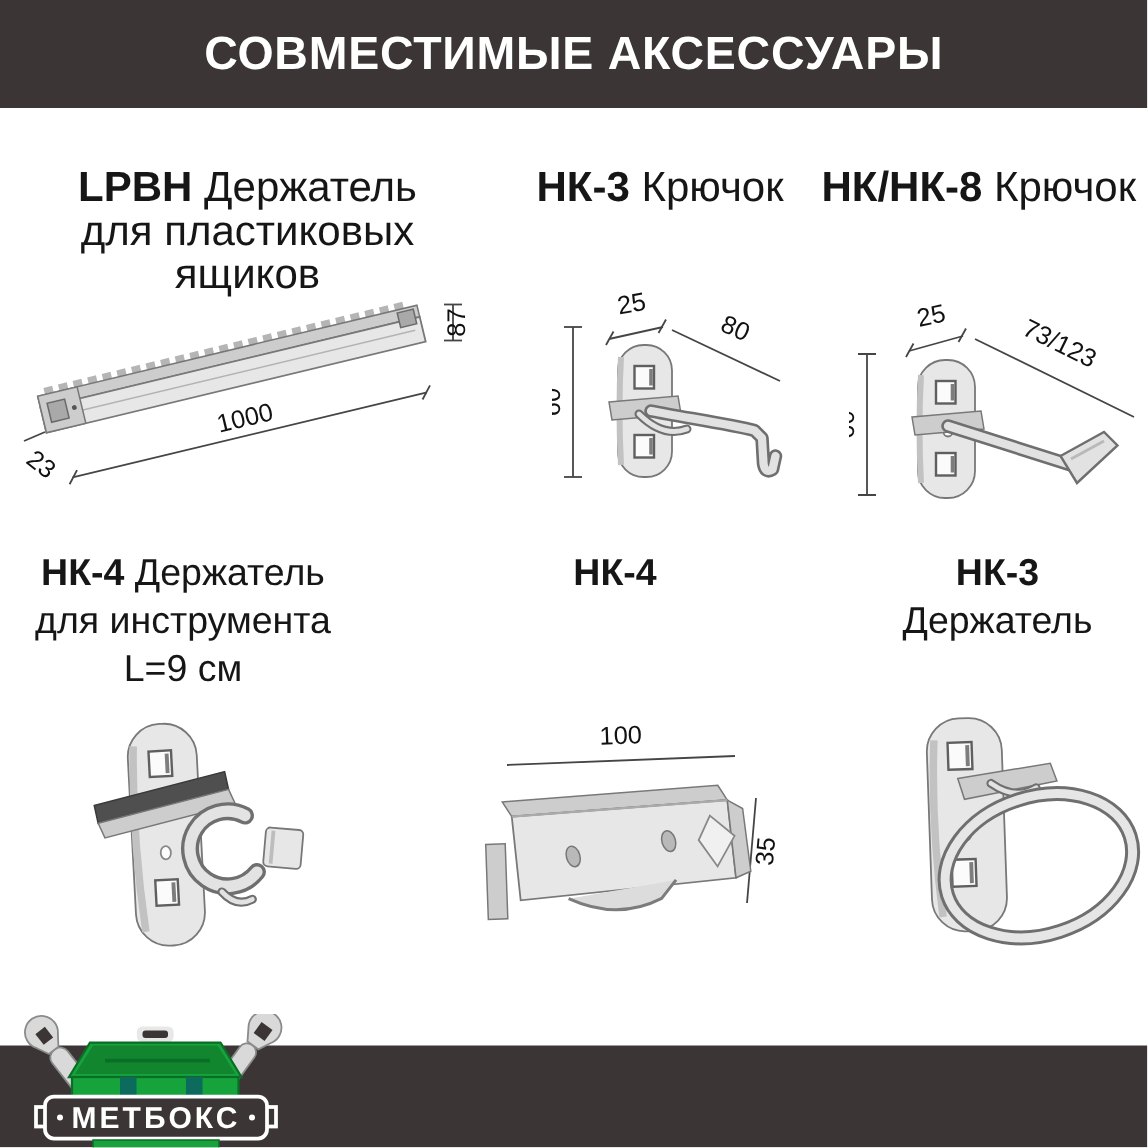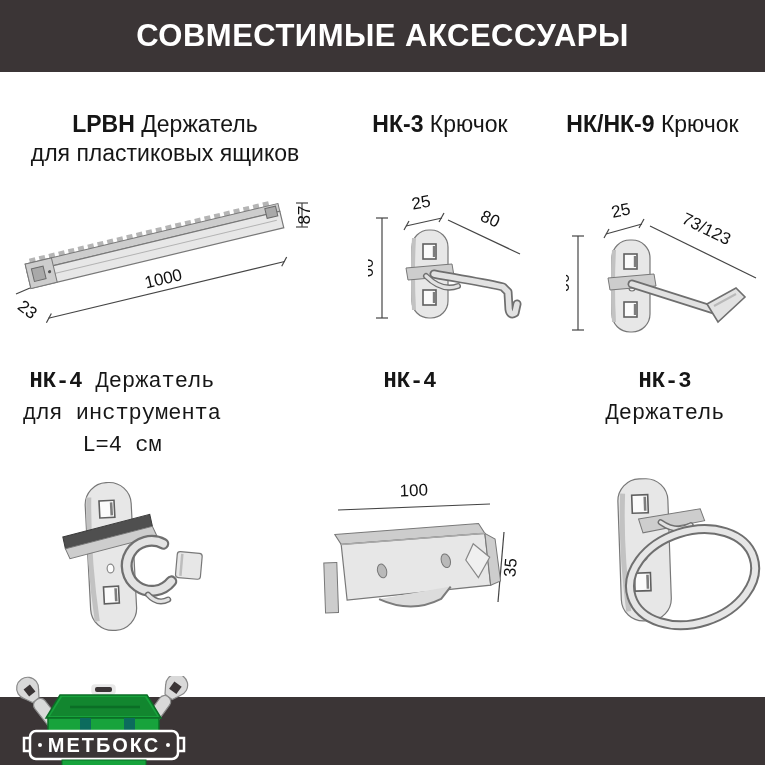--- a/index.html
+++ b/index.html
@@ -11,22 +11,22 @@
     position:absolute;left:0;top:0;width:765px;height:72px;background:#3b3536;
     display:flex;align-items:center;justify-content:center;
   }
   .header h1{
     margin:0;color:#ffffff;font-size:31px;font-weight:700;letter-spacing:0.5px;
   }
   .footer-bar{
     position:absolute;left:0;top:697px;width:765px;height:68px;background:#3b3536;
   }
   .ptitle{position:absolute;text-align:center;color:#161616;}
-  .row1{font-size:23px;line-height:29px;}
-  .row2{font-size:22px;line-height:32px;font-family:Liberation Mono, monospace;}
+  .row1{font-size:28px;line-height:29px;}
+  .row2{font-size:25px;line-height:32px;}
   .b{font-weight:700;}
   .drawing{position:absolute;}
   
   .dimline{stroke:#454545;stroke-width:1.2;fill:none;}
   .dimtick{stroke:#454545;stroke-width:1.2;}
   .dimtxt{fill:#111111;font-size:17px;font-family:"Liberation Sans",sans-serif;}
   .metal{fill:#e7e7e7;stroke:#787878;stroke-width:1.2;}
   .metal-mid{fill:#cdcdcd;stroke:#787878;stroke-width:1;}
   .metal-dark{fill:#a9a9a9;stroke:#6a6a6a;stroke-width:1;}
   .slot{fill:#fbfbfb;stroke:#5f5f5f;stroke-width:1.6;}
@@ -53,21 +53,21 @@
     <span>Держатель</span><br>
     <span>для пластиковых ящиков</span>
   </div>
 
   <div class="ptitle row1" style="left:350px;top:110px;width:180px;">
     <span class="b">НК-3</span>
     <span>Крючок</span>
   </div>
 
   <div class="ptitle row1" style="left:540px;top:110px;width:225px;">
-    <span class="b">НК/НК-9</span>
+    <span class="b">НК/НК-8</span>
     <span>Крючок</span><br>
   </div>
 
   <svg class="drawing" style="left:12px;top:178px;" width="300" height="152" viewBox="0 0 300 152">
     <g transform="rotate(-13.5 150 78)">
       <line x1="20" y1="52" x2="270" y2="52" stroke="#b5b5b5" stroke-width="5" stroke-dasharray="6 4"></line>
       <rect x="15" y="54" width="260" height="8" class="metal-mid"></rect>
       <rect x="15" y="62" width="260" height="17" class="metal"></rect>
       <line x1="20" y1="70" x2="270" y2="70" stroke="#b3b3b3" stroke-width="1"></line>
       <rect x="15" y="54" width="27" height="25" class="metal-mid"></rect>
@@ -158,21 +158,21 @@
       <path d="M66 106 L 148 132" class="wire-in"></path>
       <polygon points="141,126 170,110 179,119 152,144" fill="#e2e2e2" stroke="#6f6f6f" stroke-width="1.6"></polygon>
       <line x1="148" y1="128" x2="170" y2="116" stroke="#b9b9b9" stroke-width="2"></line>
     </g>
   </svg>
 
   <div class="ptitle row2" style="left:8px;top:366px;width:228px;">
     <span class="b">НК-4</span>
     <span>Держатель</span><br>
     <span>для инструмента</span><br>
-    <span>L=4 см</span>
+    <span>L=9 см</span>
   </div>
 
   <div class="ptitle row2" style="left:290px;top:366px;width:240px;">
     <span class="b">НК-4</span><br>
   </div>
 
   <div class="ptitle row2" style="left:570px;top:366px;width:190px;">
     <span class="b">НК-3</span><br>
     <span>Держатель</span>
   </div>

